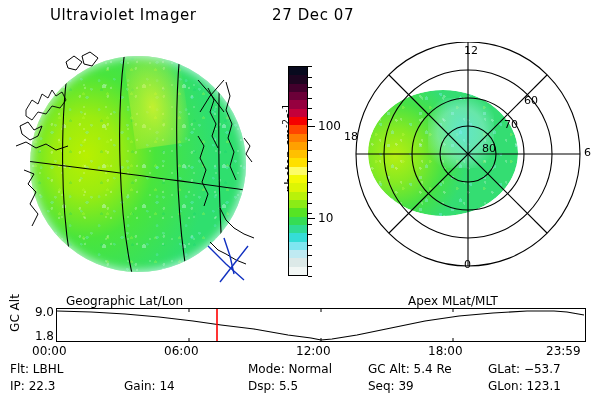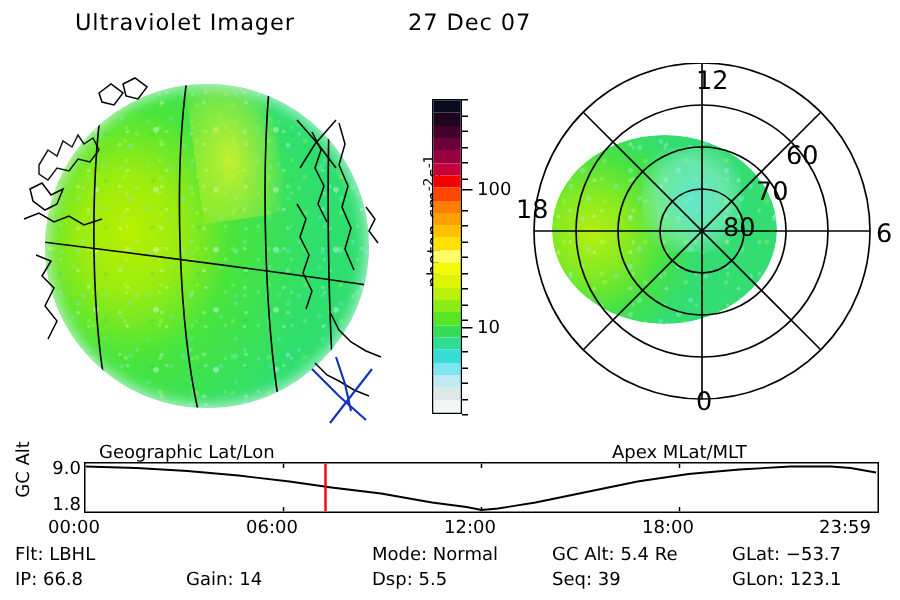--- a/index.html
+++ b/index.html
@@ -127,21 +127,21 @@
     background-size: 24px 24px, 30px 30px, 21px 21px, 34px 34px, 27px 27px, 32px 32px;
     opacity: .9;
   }
   #polar-data .cusp {
     position: absolute; left: 40%; top: 6%;
     width: 44%; height: 56%;
     background: radial-gradient(ellipse at 50% 50%, rgba(120,235,250,.65) 0%, rgba(180,245,252,.40) 50%, rgba(255,255,255,0) 82%);
   }
   .polar-lab {
     position: absolute;
-    font-size: 17px; color: #000; white-space: nowrap;
+    font-size: 11px; color: #000; white-space: nowrap;
     font-family: "DejaVu Sans", sans-serif;
   }
 
   
   #strip-panel { position: absolute; left: 0; top: 294px; width: 600px; height: 56px; }
   .strip-head {
     position: absolute; top: 0;
     font-size: 12px; white-space: nowrap;
     font-family: "DejaVu Sans", sans-serif;
   }
@@ -374,20 +374,20 @@
       <span style="left:428px;">18:00</span>
       <span style="left:546px;">23:59</span>
     </div>
   </div>
 
   <div id="status">
       <div class="st-cell st-r0 st-c0"><span class="st-key-val">Flt: </span><span class="st-key-val">LBHL</span></div>
       <div class="st-cell st-r0 st-c2"><span class="st-key-val">Mode: </span><span class="st-key-val">Normal</span></div>
       <div class="st-cell st-r0 st-c3"><span class="st-key-val">GC Alt: </span><span class="st-key-val">5.4 Re</span></div>
       <div class="st-cell st-r0 st-c4"><span class="st-key-val">GLat: </span><span class="st-key-val">−53.7</span></div>
-      <div class="st-cell st-r1 st-c0"><span class="st-key-val">IP: </span><span class="st-key-val">66.8</span></div>
+      <div class="st-cell st-r1 st-c0"><span class="st-key-val">IP: </span><span class="st-key-val">22.3</span></div>
       <div class="st-cell st-r1 st-c1"><span class="st-key-val">Gain: </span><span class="st-key-val">14</span></div>
       <div class="st-cell st-r1 st-c2"><span class="st-key-val">Dsp: </span><span class="st-key-val">5.5</span></div>
       <div class="st-cell st-r1 st-c3"><span class="st-key-val">Seq: </span><span class="st-key-val">39</span></div>
       <div class="st-cell st-r1 st-c4"><span class="st-key-val">GLon: </span><span class="st-key-val">123.1</span></div>
     </div>
 
 </div>
 
 </body></html>

